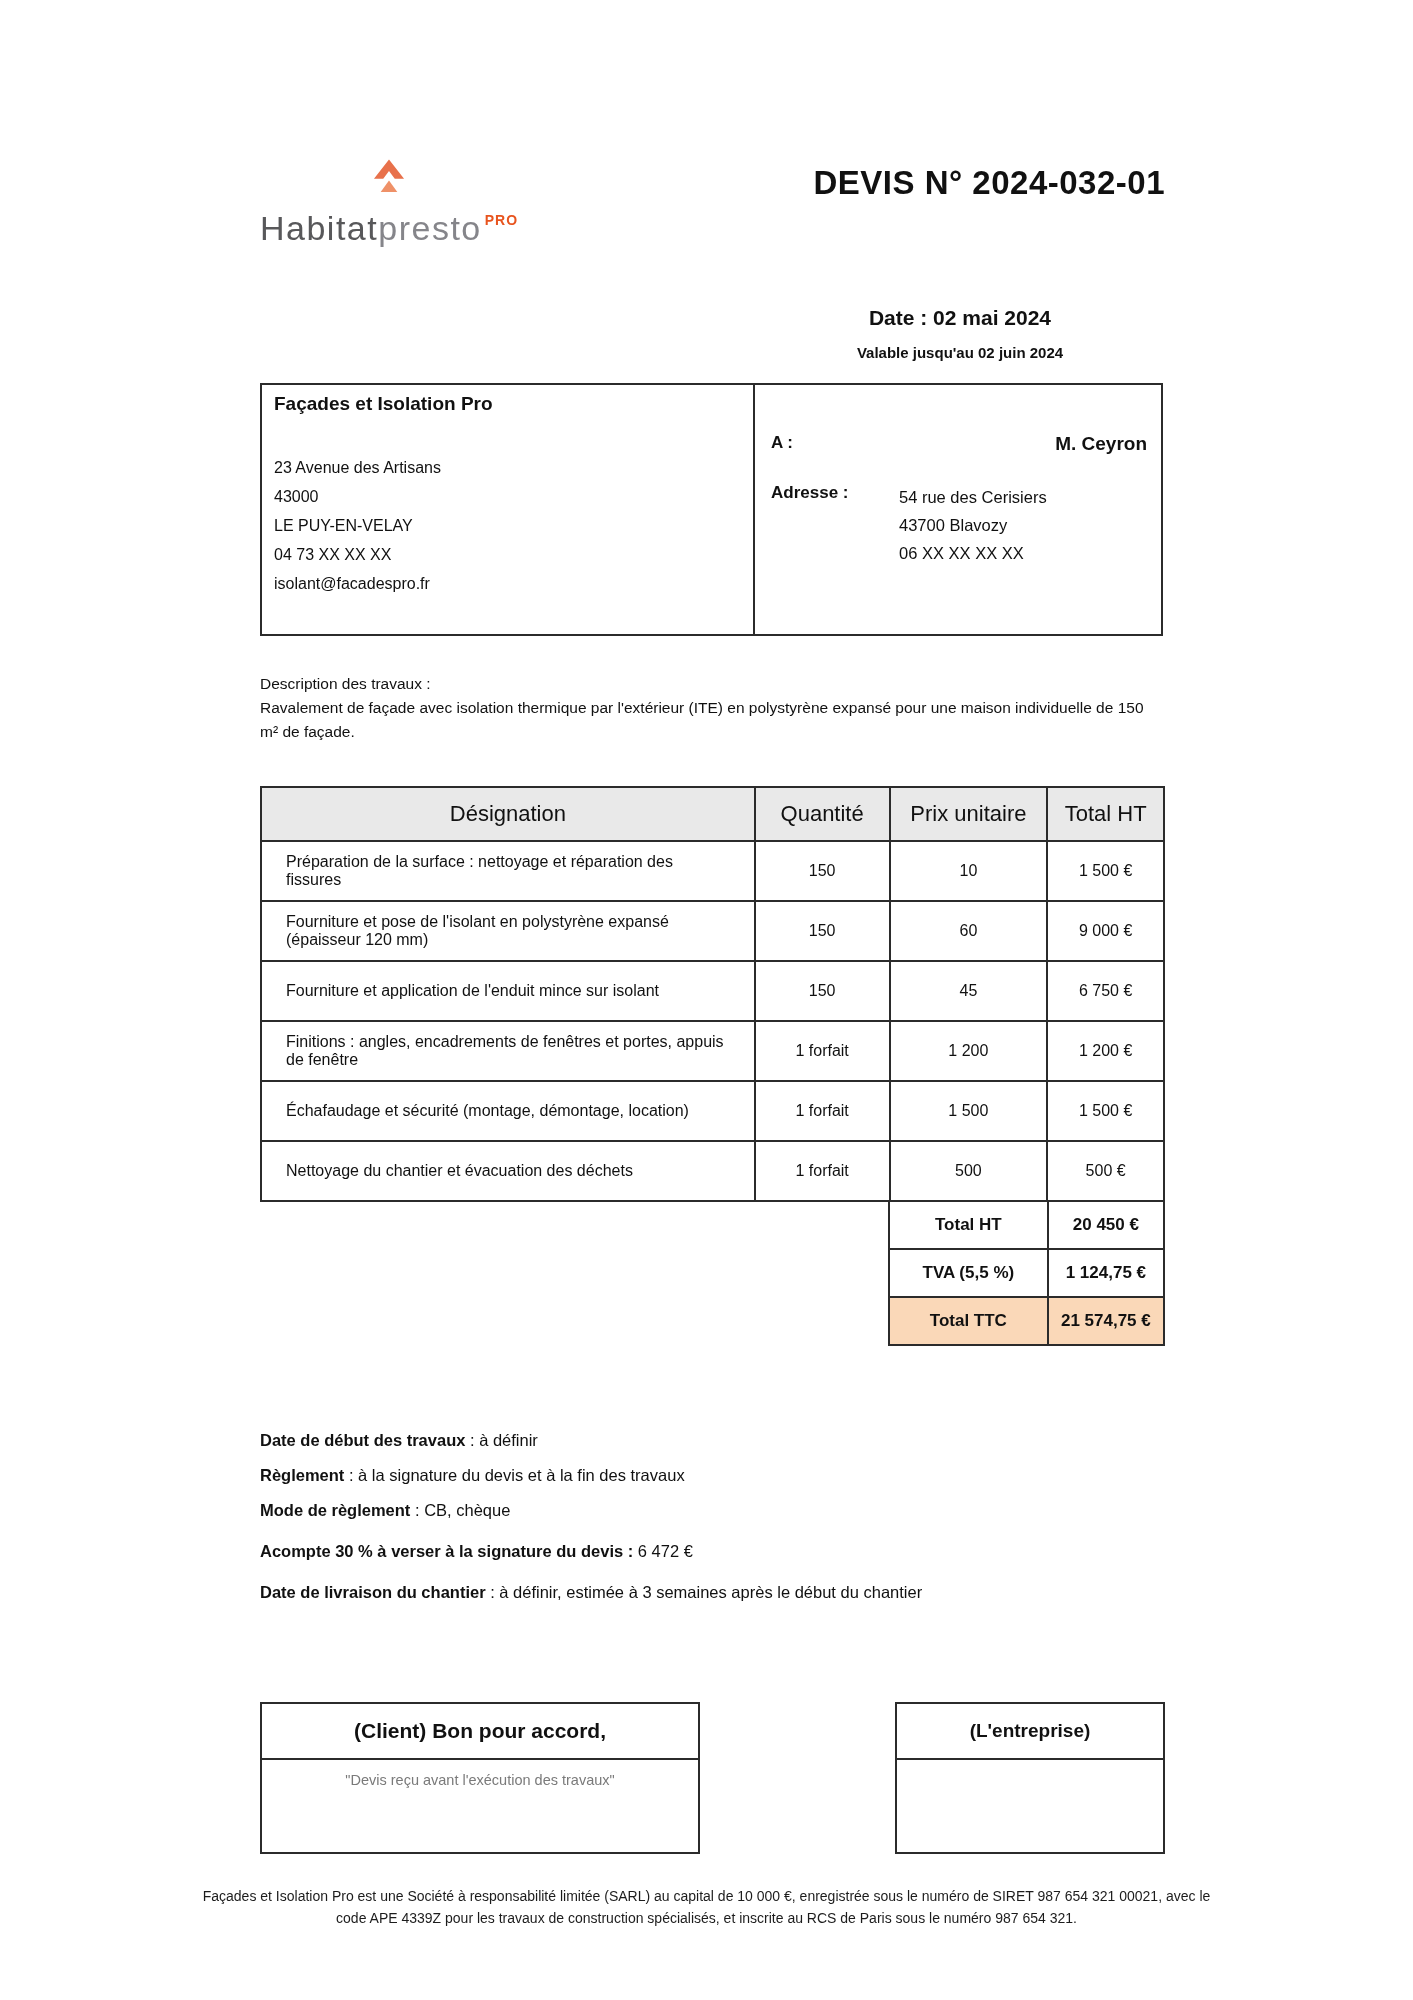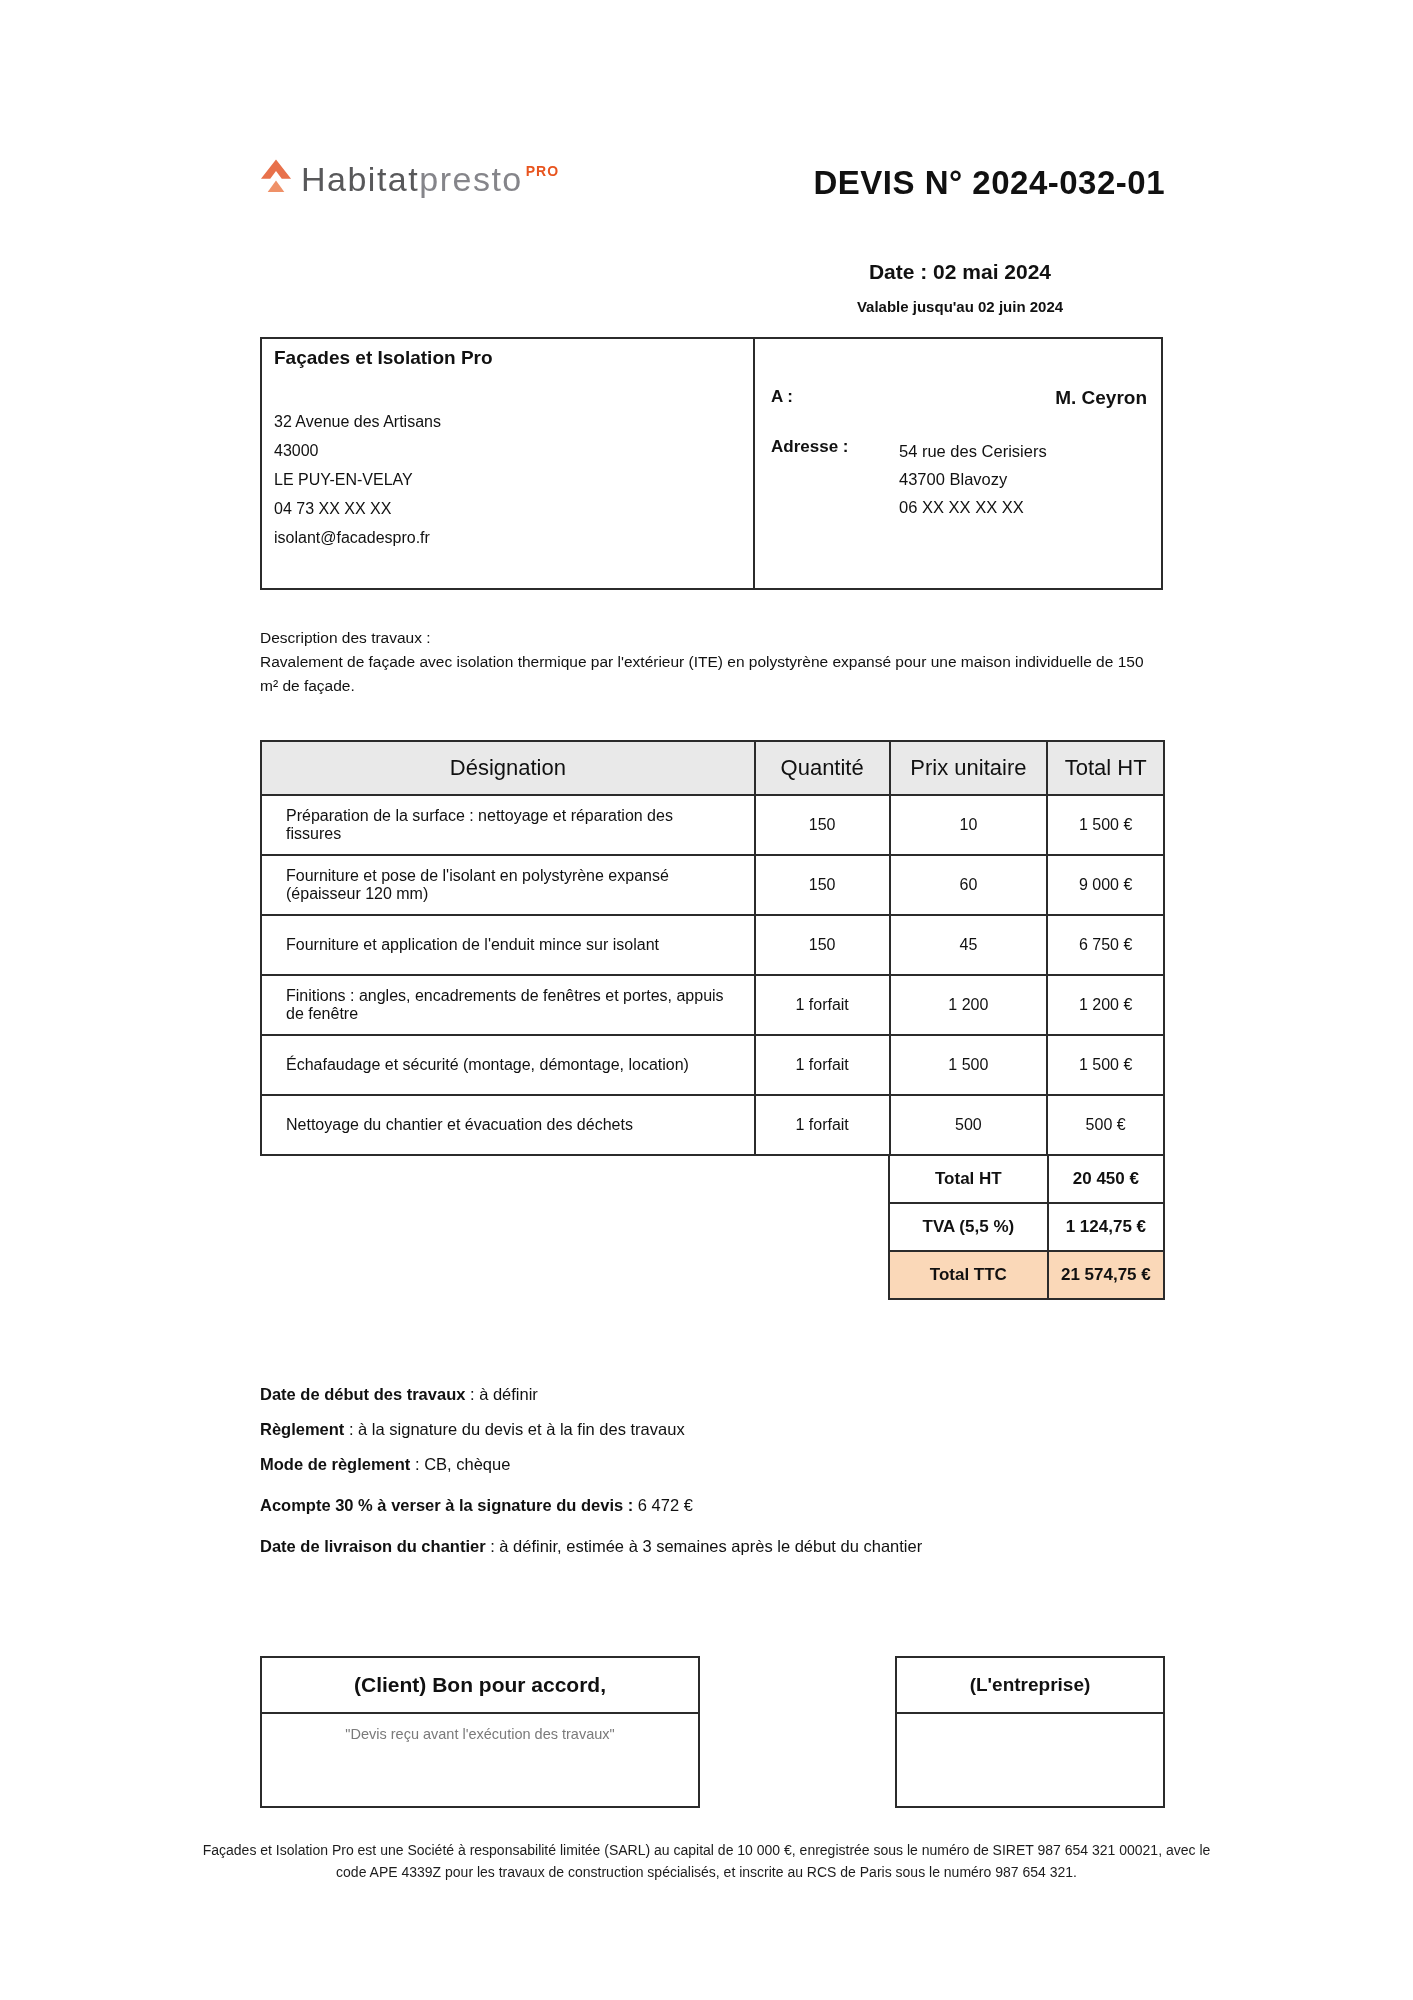--- a/index.html
+++ b/index.html
@@ -17,21 +17,21 @@
   body{
     width:1413px;height:2000px;background:#ffffff;
     font-family:"Liberation Sans","DejaVu Sans",sans-serif;color:#111;
     overflow:hidden;
   }
   .page{position:relative;width:1413px;height:2000px;background:#fff;}
   .content{width:905px;margin-left:260px;}
 
   
   .logo-row{padding-top:158px;display:flex;justify-content:space-between;align-items:flex-start;}
-  .logo{display:flex;align-items:center;gap:9px;}
+  .logo{display:flex;align-items:center;gap:9px;flex-direction:column;}
   .logo svg{display:block;}
   .brand{font-size:34px;letter-spacing:1.5px;display:flex;align-items:flex-start;}
   .brand .b1{color:var(--color-brand_dark);}
   .brand .b2{color:var(--color-brand_light);}
   .brand .badge{color:var(--color-badge);font-size:14px;font-weight:bold;margin-left:3px;margin-top:3px;letter-spacing:1px;}
   .devis-title{font-size:33px;font-weight:bold;margin-top:6px;letter-spacing:0.5px;}
 
   .date-block{width:410px;margin-left:auto;text-align:center;margin-top:58px;}
   .date-line{font-size:21px;font-weight:bold;}
   .validity-line{font-size:15px;font-weight:bold;margin-top:14px;}
@@ -110,21 +110,21 @@
 
     <div class="date-block">
       <div class="date-line">Date : 02 mai 2024</div>
       <div class="validity-line">Valable jusqu'au 02 juin 2024</div>
     </div>
 
     <div class="parties">
       <div class="party party-left">
         <div class="company-name">Façades et Isolation Pro</div>
         <div class="company-address">
-          <div>32 Avenue des Artisans</div>
+          <div>23 Avenue des Artisans</div>
           <div>43000</div>
           <div>LE PUY-EN-VELAY</div>
           <div>04 73 XX XX XX</div>
           <div>isolant@facadespro.fr</div>
         </div>
       </div>
       <div class="party party-right">
         <div class="client-grid">
           <div class="client-label">A :</div>
           <div class="client-name">M. Ceyron</div>

